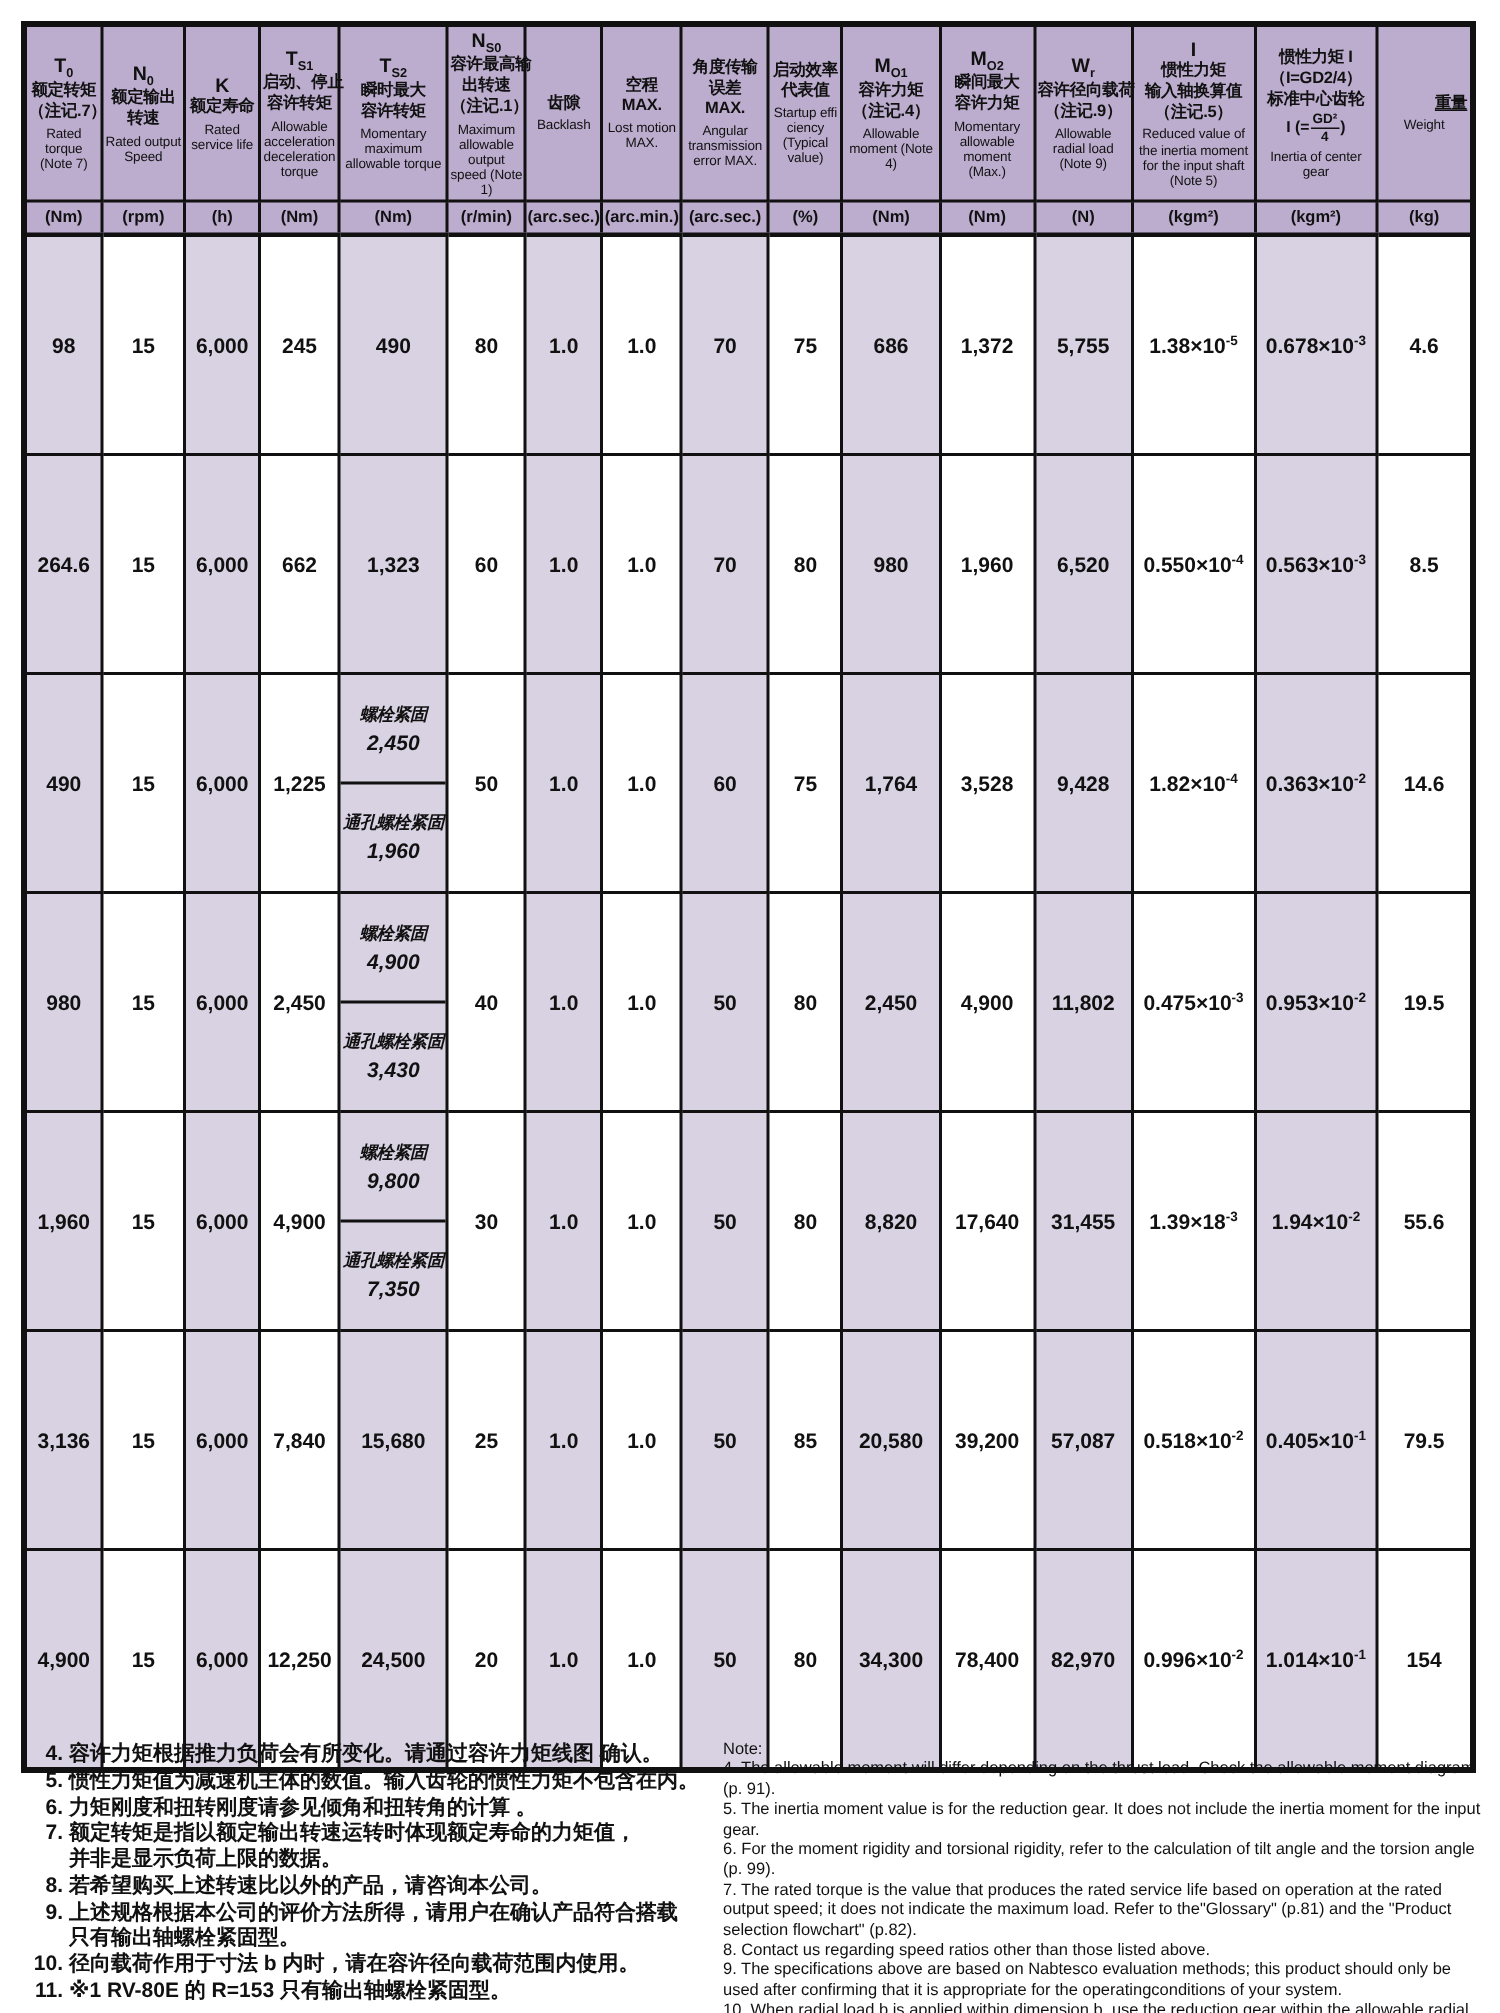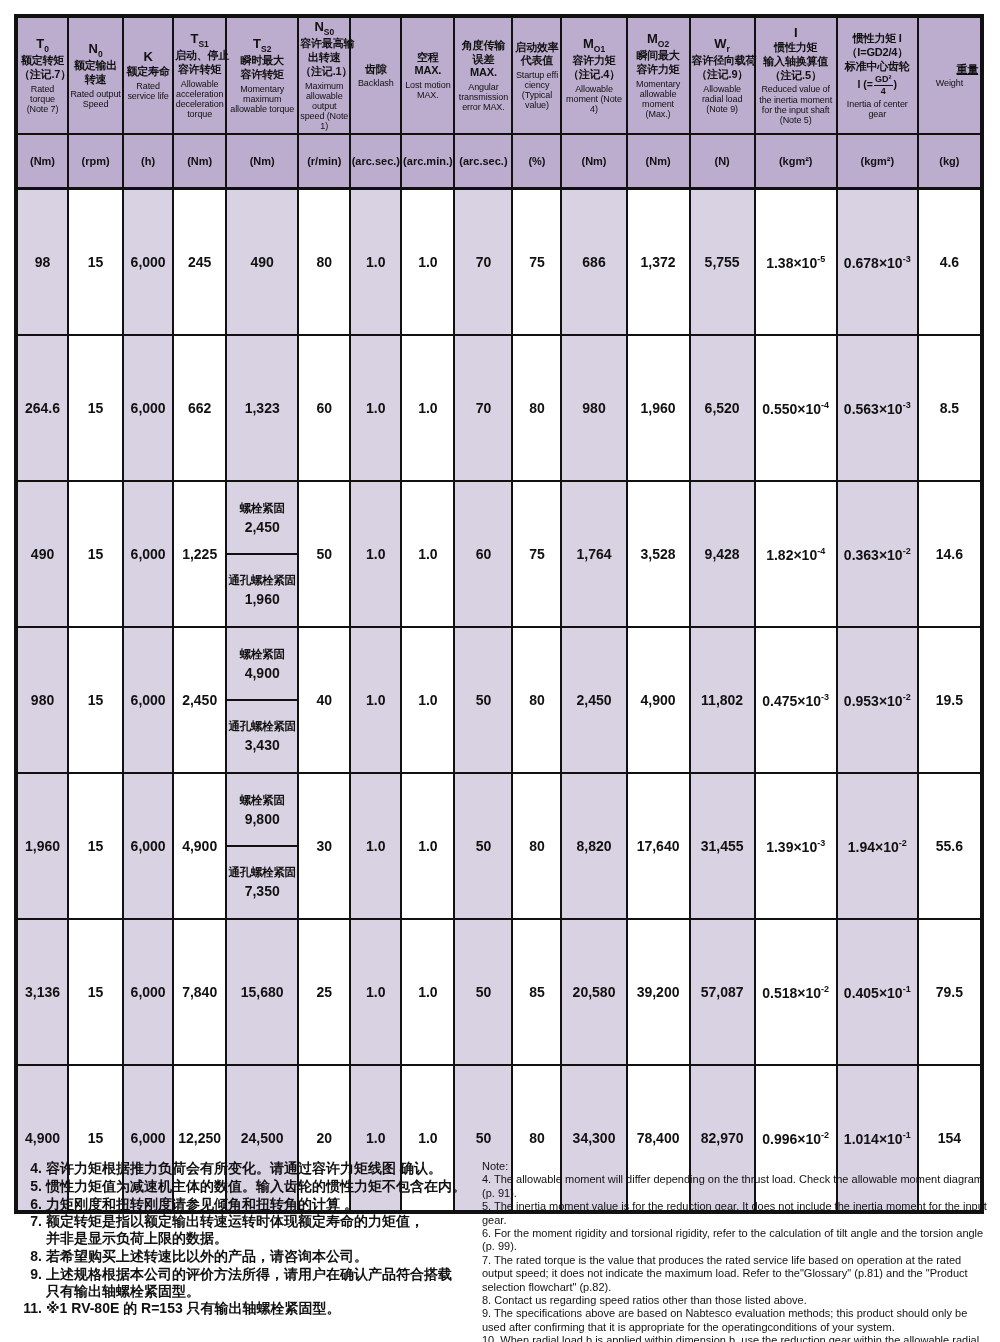--- a/index.html
+++ b/index.html
@@ -4,34 +4,34 @@
 <style>
   html,body{margin:0;padding:0;}
   body{
     width:1000px;height:1342px;background:#ffffff;position:relative;
     font-family:"Liberation Sans","DejaVu Sans",sans-serif;color:#111;
   }
   .sheet{position:absolute;left:14px;top:14px;width:970px;}
   table{border-collapse:collapse;width:100%;table-layout:fixed;border:4px solid #111;}
   th,td{border:2px solid #111;text-align:center;vertical-align:middle;padding:1px;overflow:visible;}
   thead th{background:#bcadce;height:104px;padding:2px 1px;}
-  tr.units td{background:#bcadce;font-weight:bold;font-size:11px;height:18px;border-bottom:3px solid #111;padding:17px 0;}
+  tr.units td{background:#bcadce;font-weight:bold;font-size:11px;height:18px;border-bottom:3px solid #111;padding:1px 0;}
   tbody td{height:142px;font-size:14px;font-weight:bold;background:#ffffff;}
   tbody td.stripe{background:#d9d2e2;margin-top:20px;}
   .sym{font-size:13px;font-weight:bold;line-height:1.15;}
   .sym sub{font-size:8.5px;}
   .zh{font-size:11px;font-weight:bold;line-height:1.25;white-space:nowrap;letter-spacing:-0.2px;}
   .zh.u{text-decoration:underline;padding-left:36px;}
   .en{font-size:9px;font-weight:normal;line-height:1.12;margin-top:2px;letter-spacing:-0.1px;}
   .fracline{font-size:10.5px;font-weight:bold;margin-top:1px;}
   .fr{display:inline-block;vertical-align:middle;margin:0 1px;}
   .fr .num{display:block;border-bottom:1.5px solid #111;font-size:9px;line-height:1.2;padding:0 1px;text-align:center;}
   .fr .den{display:block;font-size:9px;line-height:1.2;}
   tbody td sup{font-size:9px;font-weight:bold;}
-  td.split-td{padding:0;}
+  td.split-td{padding:0;font-style:italic;}
   .split{display:flex;flex-direction:column;height:142px;}
   .half{flex:1;display:flex;flex-direction:column;justify-content:center;align-items:center;gap:3px;}
   .half.top{border-bottom:2px solid #111;}
   .slabel{font-size:11.5px;font-weight:bold;letter-spacing:-0.3px;}
   .sval{font-size:14px;font-weight:bold;}
   .notes{position:absolute;left:16px;top:1160px;width:972px;display:flex;gap:14px;}
   .notes-zh{width:452px;font-weight:bold;font-size:14px;line-height:1.2;}
   .zh-note{display:flex;margin-bottom:1px;}
   .zh-note .num{min-width:26px;text-align:right;padding-right:4px;flex:none;}
   .zh-note .txt{white-space:pre-line;flex:1;}
@@ -289,21 +289,21 @@
             </div>
           </td>
           <td class="plain">30</td>
           <td class="stripe">1.0</td>
           <td class="plain">1.0</td>
           <td class="stripe">50</td>
           <td class="plain">80</td>
           <td class="stripe">8,820</td>
           <td class="plain">17,640</td>
           <td class="stripe">31,455</td>
-          <td class="plain"><span>1.39×10</span><sup>-3</sup></td>
+          <td class="plain"><span>1.39×18</span><sup>-3</sup></td>
           <td class="stripe"><span>1.94×10</span><sup>-2</sup></td>
           <td class="plain">55.6</td>
         </tr>
         <tr>
           <td class="stripe">3,136</td>
           <td class="plain">15</td>
           <td class="stripe">6,000</td>
           <td class="plain">7,840</td>
           <td class="stripe">15,680</td>
           <td class="plain">25</td>
@@ -360,20 +360,24 @@
 并非是显示负荷上限的数据。</span>
       </div>
       <div class="zh-note">
         <span class="num">8.</span>
         <span class="txt">若希望购买上述转速比以外的产品，请咨询本公司。</span>
       </div>
       <div class="zh-note">
         <span class="num">9.</span>
         <span class="txt">上述规格根据本公司的评价方法所得，请用户在确认产品符合搭载
 只有输出轴螺栓紧固型。</span>
+      </div>
+      <div class="zh-note">
+        <span class="num">10.</span>
+        <span class="txt">径向载荷作用于寸法 b 内时，请在容许径向载荷范围内使用。</span>
       </div>
       <div class="zh-note">
         <span class="num">11.</span>
         <span class="txt">※1 RV-80E 的 R=153 只有输出轴螺栓紧固型。</span>
       </div>
     </div>
   <div class="notes-en">
     <div class="en-note-title">Note:</div>
   <div class="en-note">4. The allowable moment will differ depending on the thrust load. Check the allowable moment diagram (p. 91).</div>
       <div class="en-note">5. The inertia moment value is for the reduction gear. It does not include the inertia moment for the input gear.</div>

